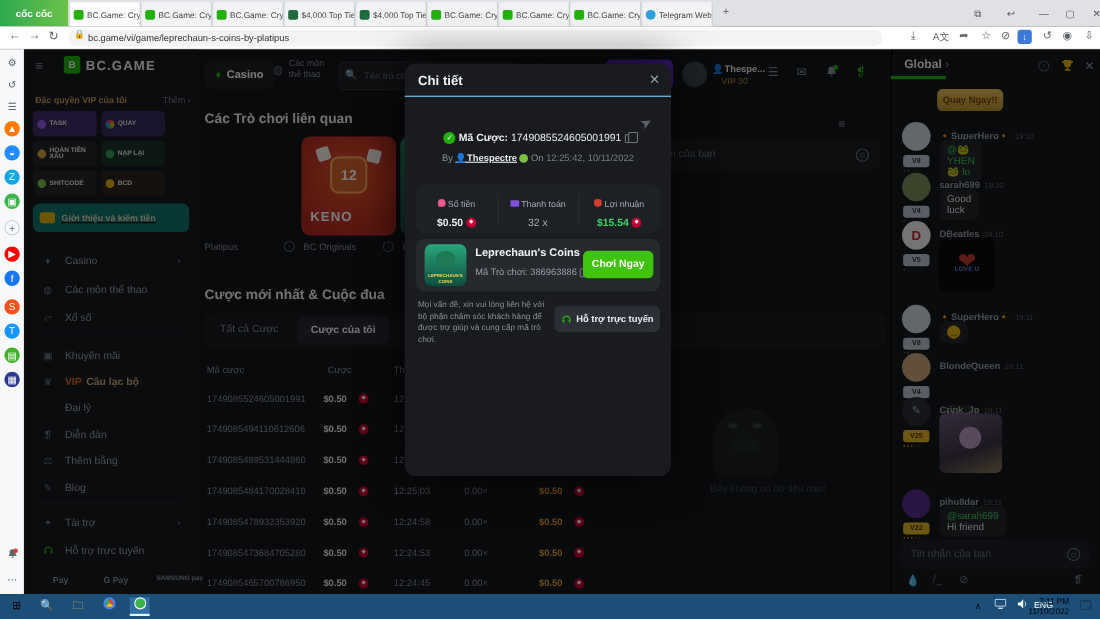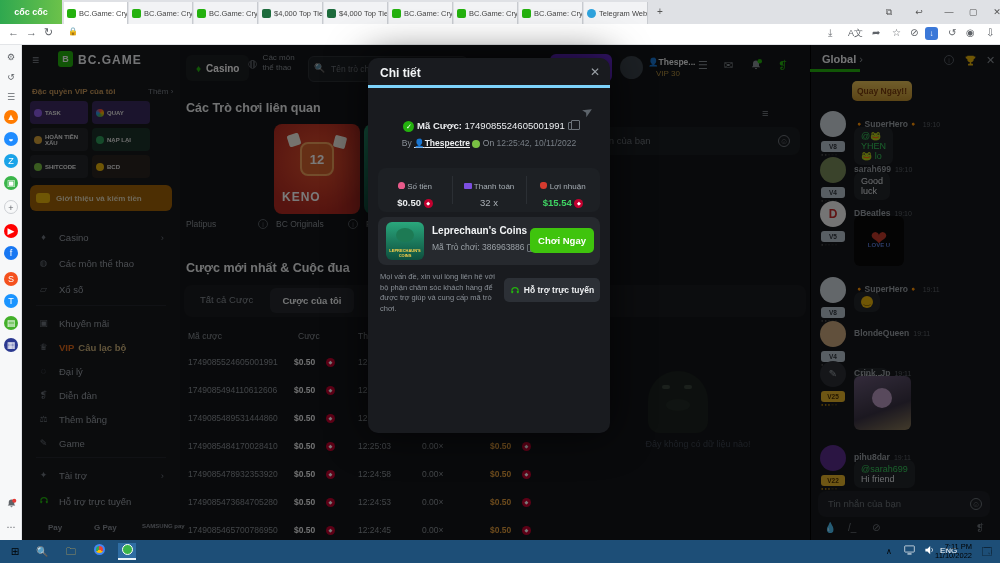--- a/index.html
+++ b/index.html
@@ -64,21 +64,21 @@
   .av { width:26px; height:26px; border-radius:50%; }
   .vbadge { width:24px; height:11px; border-radius:3px; font-size:6.5px; font-weight:bold; text-align:center; line-height:11px; margin-top:2px; }
   .v-silver { background:#b9c4cf; color:#2c333a; } .v-gold { background:#e6b32a; color:#4a3000; }
   .uname { font-size:8.5px; font-weight:bold; color:#9aa0a6; }
   .utime { font-size:7px; color:#5b6167; margin-left:4px; }
   .bubble { background:#23262b; border-radius:7px; padding:4px 7px; font-size:9px; color:#dfe3e7; display:inline-block; max-width:110px; }
   .pips { font-size:4px; letter-spacing:1px; color:#555; }
 
   
   #modal { left:368px; top:58px; width:242px; height:375px; background:#191b1f; border-radius:10px; z-index:10; box-shadow:0 0 40px rgba(0,0,0,.7); }
-  #modal-h { height:30px; border-bottom:3px solid #7dd3fc; }
+  #modal-h { height:30px; border-bottom:1px solid #7dd3fc; }
   .mlabel { font-size:8px; color:#a6adb4; }
   .i-copy { display:inline-block; width:7px; height:8px; border:1px solid #6d737a; border-radius:1px; position:relative; vertical-align:middle; }
   .i-copy::after { content:""; position:absolute; left:2px; top:-3px; width:7px; height:8px; border:1px solid #6d737a; border-radius:1px; background:#191b1f; }
   .chk { display:inline-block; width:11px; height:11px; background:#24b10e; border-radius:50%; color:#fff; font-size:7px; text-align:center; line-height:11px; vertical-align:middle; }
   .smiley { display:inline-block; width:12px; height:12px; border:1px solid #6d737a; border-radius:50%; color:#6d737a; font-size:8px; line-height:11px; text-align:center; }
 </style>
 </head>
 <body>
 
 <div id="screen">
@@ -126,20 +126,21 @@
     <div class="abs winbtn" style="left:908px;">↩</div>
     <div class="abs winbtn" style="left:938px;">—</div>
     <div class="abs winbtn" style="left:962px;">▢</div>
     <div class="abs winbtn" style="left:986px;">✕</div>
   </div>
 
   <div class="abs" id="toolbar"></div>
   <div class="abs navic" style="left:8px;">←</div>
   <div class="abs navic" style="left:26px;">→</div>
   <div class="abs navic" style="left:44px;">↻</div>
+  <div class="abs" id="urlbox">bc.game/vi/game/leprechaun-s-coins-by-platipus</div>
   <div class="abs" id="lock">🔒</div>
   <div class="abs tbic" style="left:828px;">⤓</div>
   <div class="abs tbic" style="left:848px;font-size:9px;">A文</div>
   <div class="abs tbic" style="left:872px;">➦</div>
   <div class="abs tbic" style="left:892px;">☆</div>
   <div class="abs tbic" style="left:910px;">⊘</div>
   <div class="abs" id="dlbadge">↓</div>
   <div class="abs tbic" style="left:948px;">↺</div>
   <div class="abs tbic" style="left:966px;">◉</div>
   <div class="abs tbic" style="left:986px;">⇩</div>
@@ -195,21 +196,21 @@
       </div>
     <div class="abs vip-tile" style="left:8px;top:110px;background:#24262b;">
         <span class="dot6" style="background:#79c043;"></span>
         <span>SHITCODE</span>
       </div>
     <div class="abs vip-tile" style="left:70px;top:110px;background:#2a2420;">
         <span class="dot6" style="background:#e8b30c;"></span>
         <span>BCD</span>
       </div>
 
-    <div class="abs" style="left:8px;top:140px;width:142px;height:26px;background:#a16207;border-radius:6px;display:flex;align-items:center;gap:6px;padding-left:6px;">
+    <div class="abs" style="left:8px;top:140px;width:142px;height:26px;background:#0f766e;border-radius:6px;display:flex;align-items:center;gap:6px;padding-left:6px;text-decoration:underline;">
       <span style="width:14px;height:10px;background:#e8b30c;border-radius:3px;"></span>
       <span style="color:#e6d9b8;font-size:8px;font-weight:bold;">Giới thiệu và kiếm tiền</span>
     </div>
 
     <div class="abs nav-item" style="top:180px;">
         <span class="nav-ic">♦</span>
         <span>Casino</span>
         <span style="margin-left:auto;margin-right:8px;color:#6f767d;">›</span>
       </div>
     <div class="abs nav-item" style="top:206px;">
@@ -237,21 +238,21 @@
     <div class="abs nav-item" style="top:338px;">
         <span class="nav-ic">❡</span>
         <span>Diễn đàn</span>
       </div>
     <div class="abs nav-item" style="top:362px;">
         <span class="nav-ic">⚖</span>
         <span>Thêm bằng</span>
       </div>
     <div class="abs nav-item" style="top:386px;">
         <span class="nav-ic">✎</span>
-        <span>Game</span>
+        <span>Blog</span>
       </div>
     <div class="abs" style="left:14px;top:412px;width:130px;height:1px;background:#24272c;"></div>
     <div class="abs nav-item" style="top:418px;">
         <span class="nav-ic">✦</span>
         <span>Tài trợ</span>
         <span style="margin-left:auto;margin-right:8px;color:#6f767d;">›</span>
       </div>
     <div class="abs nav-item" style="top:444px;">
         <span class="nav-ic"><svg width="10" height="10" viewBox="0 0 16 16">
             <path d="M3 9a5 5 0 0 1 10 0" stroke="#24b10e" stroke-width="2" fill="none"></path>

